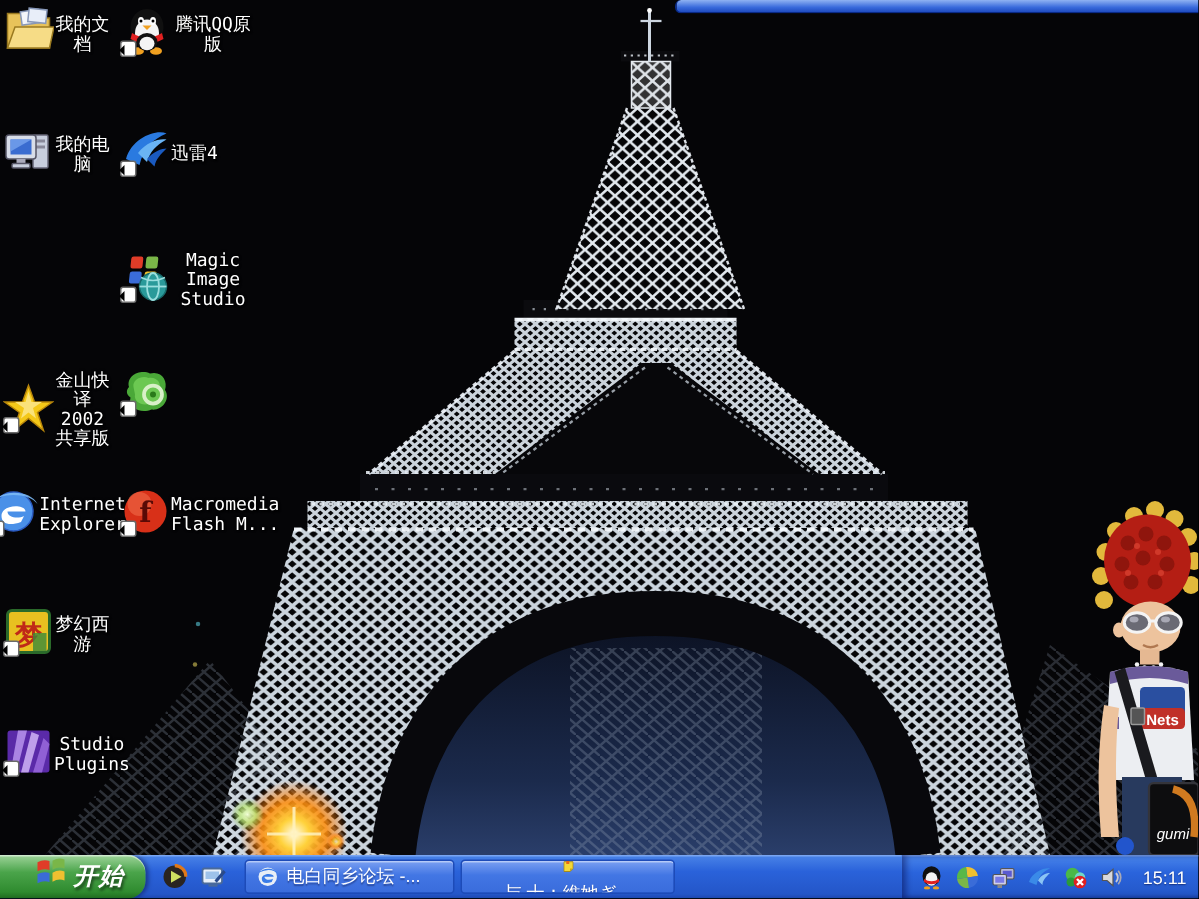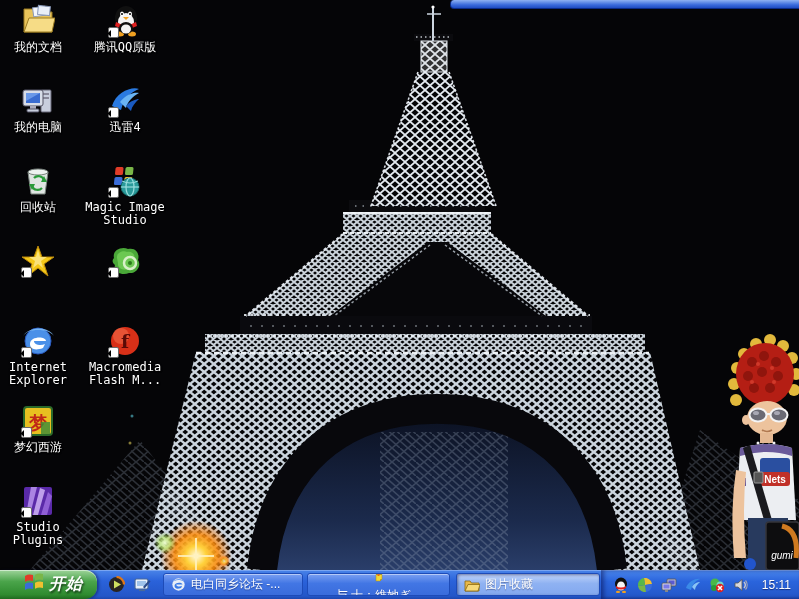--- a/index.html
+++ b/index.html
@@ -6,21 +6,21 @@
   #screen{position:relative;width:799px;height:599px;overflow:hidden;background:#050507;
           font-family:"Liberation Sans",sans-serif;}
   
   #wallpaper{position:absolute;left:0;top:0;width:799px;height:570px;}
   
   #window-sliver{position:absolute;left:450px;top:0;width:349px;height:8px;
     background:linear-gradient(#8fb2f2,#3a6bdc 60%,#1f4cc0);
     border:1px solid #0a2a86;border-top:none;border-right:none;
     border-radius:4px 0 0 4px;}
   
-  .icon-cell{position:absolute;width:72px;display:flex;flex-direction:column;align-items:center;cursor:default;}
+  .icon-cell{position:absolute;width:72px;display:flex;flex-direction:row;align-items:center;cursor:default;}
   .icon-cell .art{position:relative;width:34px;height:34px;}
   .icon-cell .art svg{display:block;}
   .shortcut-ovl{position:absolute;left:0;bottom:0;width:11px;height:11px;background:#fff;
     border:1px solid #6a6a6a;border-radius:2px;box-sizing:border-box;}
   .shortcut-ovl::after{content:"";position:absolute;left:2px;top:2px;width:0;height:0;
     border-left:5px solid #000;border-top:5px solid transparent;transform:rotate(45deg);transform-origin:0 0;}
   .icon-label{margin-top:3px;font:12px/13px "DejaVu Sans Mono",monospace;color:#fff;
     text-align:center;white-space:pre-line;text-shadow:1px 1px 1px #000,0 0 2px #000;}
   
   #avatar{position:absolute;left:712px;top:330px;width:87px;height:240px;}
@@ -207,33 +207,20 @@
       <svg width="34" height="34" viewBox="0 0 34 34">
             <path d="M4 22 C8 8 24 2 31 5 C22 9 16 14 13 26 Z" fill="#2a7ae0"></path>
             <path d="M12 18 C18 10 27 8 31 9 C24 13 20 17 18 24 Z" fill="#6ab4f4"></path>
             <path d="M18 22 C22 17 28 15 31 15 C27 19 24 22 23 27 Z" fill="#1a5ac0"></path>
           </svg></span>
       <span class="shortcut-ovl"></span>
     </div>
     <div class="icon-label">迅雷4</div>
   </div>
 
-  <div class="icon-cell" style="left:2px;top:164px;">
-    <div class="art"><span>
-      <svg width="34" height="34" viewBox="0 0 34 34">
-            <path d="M7 8 L27 8 L24 30 L10 30 Z" fill="#dfe5e2" stroke="#7a847e" stroke-width="1"></path>
-            <ellipse cx="17" cy="8" rx="10" ry="3" fill="#eef2f0" stroke="#7a847e" stroke-width="1"></ellipse>
-            <path d="M13 14 A6 6 0 0 1 23 16" stroke="#2a9a3a" stroke-width="2.2" fill="none"></path>
-            <polygon points="23,12 26,18 20,18" fill="#2a9a3a"></polygon>
-            <path d="M21 24 A6 6 0 0 1 11 22" stroke="#2a9a3a" stroke-width="2.2" fill="none"></path>
-            <polygon points="11,26 8,20 14,20" fill="#2a9a3a"></polygon>
-          </svg></span>
-    </div>
-    <div class="icon-label">回收站</div>
-  </div>
 
   <div class="icon-cell" style="left:80px;top:164px;width:90px;">
     <div class="art"><span>
       <svg width="34" height="34" viewBox="0 0 34 34">
             <g transform="skewX(-6)">
               <rect x="8" y="3" width="8" height="8" rx="1.5" fill="#e03c28"></rect>
               <rect x="18" y="3" width="8" height="8" rx="1.5" fill="#7ab648"></rect>
               <rect x="8" y="13" width="8" height="8" rx="1.5" fill="#3a6cd8"></rect>
               <rect x="18" y="13" width="8" height="8" rx="1.5" fill="#f0c030"></rect>
             </g>
@@ -249,20 +236,22 @@
   </div>
 
   <div class="icon-cell" style="left:2px;top:244px;">
     <div class="art"><span>
       <svg width="34" height="34" viewBox="0 0 34 34">
             <polygon points="17,2 21,13 33,13 23,20 27,32 17,24 7,32 11,20 1,13 13,13" fill="#f4c818" stroke="#b8860a" stroke-width="1"></polygon>
             <polygon points="17,6 19,13 26,13 20,17 22,24 17,20 12,24 14,17 8,13 15,13" fill="#fae27a"></polygon>
           </svg></span>
       <span class="shortcut-ovl"></span>
     </div>
+    <div class="icon-label">金山快译
+2002 共享版</div>
   </div>
 
   <div class="icon-cell" style="left:80px;top:244px;width:90px;">
     <div class="art"><span>
       <svg width="34" height="34" viewBox="0 0 34 34">
             <path d="M6 14 C4 6 14 2 20 5 C28 3 32 10 30 16 C34 22 28 30 21 29 C14 32 5 28 7 21 C4 19 4 16 6 14 Z" fill="#4aa838"></path>
             <path d="M9 14 C8 9 15 6 19 8 C25 7 28 12 26 16 C29 20 25 26 20 25 C15 27 9 24 10 19 Z" fill="#6cc852"></path>
             <circle cx="22" cy="19" r="6" fill="none" stroke="#d8f0c8" stroke-width="2.5"></circle>
             <circle cx="22" cy="19" r="2" fill="#2a7a1a"></circle>
           </svg></span>
@@ -444,27 +433,20 @@
     <div class="task-btn" style="left:307px;width:143px;flex-direction:column;">
       <svg width="14" height="15" viewBox="0 0 14 15">
           <path d="M1 1 L13 1 L13 10 L9 14 L1 14 Z" fill="#f4d círc838"></path>
           <path d="M1 1 L13 1 L13 10 L9 14 L1 14 Z" fill="#f4d838" stroke="#a88a10" stroke-width="1"></path>
           <path d="M9 14 L9 10 L13 10 Z" fill="#c8a818"></path>
           <rect x="4" y="0" width="4" height="4" fill="#e86818"></rect>
         </svg>
       <span class="tb-label">与 十：維她ぎ...</span>
     </div>
 
-    <div class="task-btn active" style="left:456px;width:144px;">
-      <svg width="16" height="14" viewBox="0 0 16 14">
-          <path d="M1 3 L6 3 L7.5 5 L15 5 L15 13 L1 13 Z" fill="#e8b84a" stroke="#8a6a10" stroke-width="0.8"></path>
-          <path d="M1 13 L4 6.5 L16 6.5 L14 13 Z" fill="#f6d878" stroke="#8a6a10" stroke-width="0.8"></path>
-        </svg>
-      <span class="tb-label">图片收藏</span>
-    </div>
 
     <div id="lang-indicator">
       <svg width="19" height="13" viewBox="0 0 19 13">
           <rect x="0.5" y="0.5" width="18" height="12" rx="1.5" fill="#f0f0ee" stroke="#3a3a3a"></rect>
           <g fill="#3a3a3a">
             <rect x="2.5" y="3" width="2" height="2"></rect>
             <rect x="5.5" y="3" width="2" height="2"></rect>
             <rect x="8.5" y="3" width="2" height="2"></rect>
             <rect x="11.5" y="3" width="2" height="2"></rect>
             <rect x="14.5" y="3" width="2" height="2"></rect>

